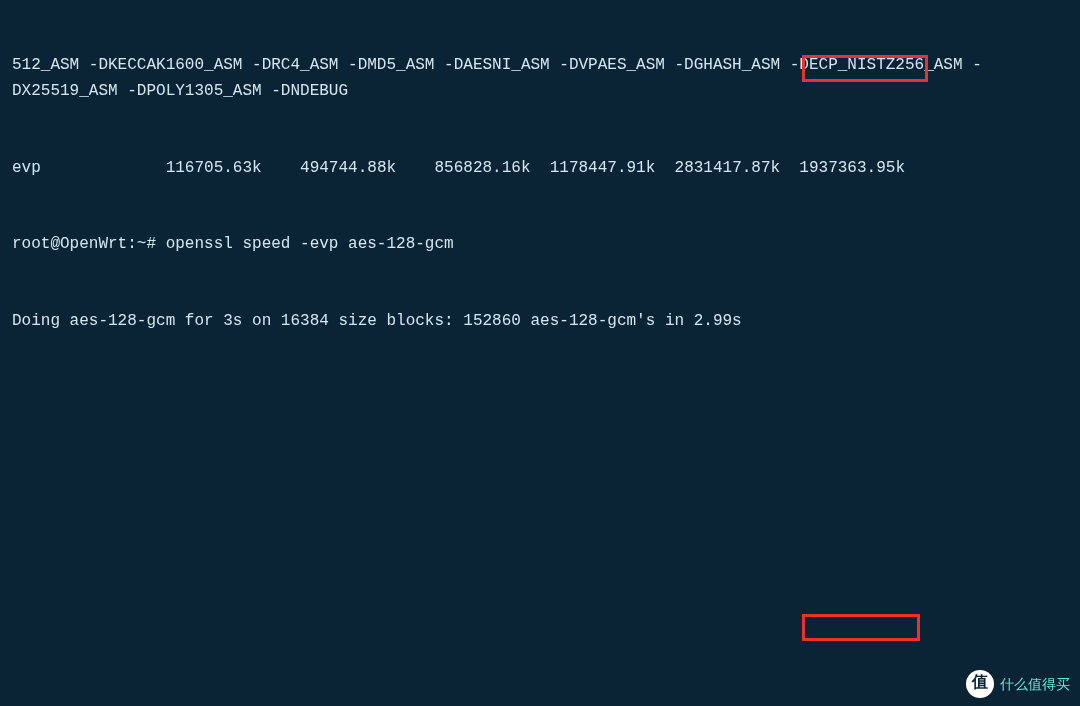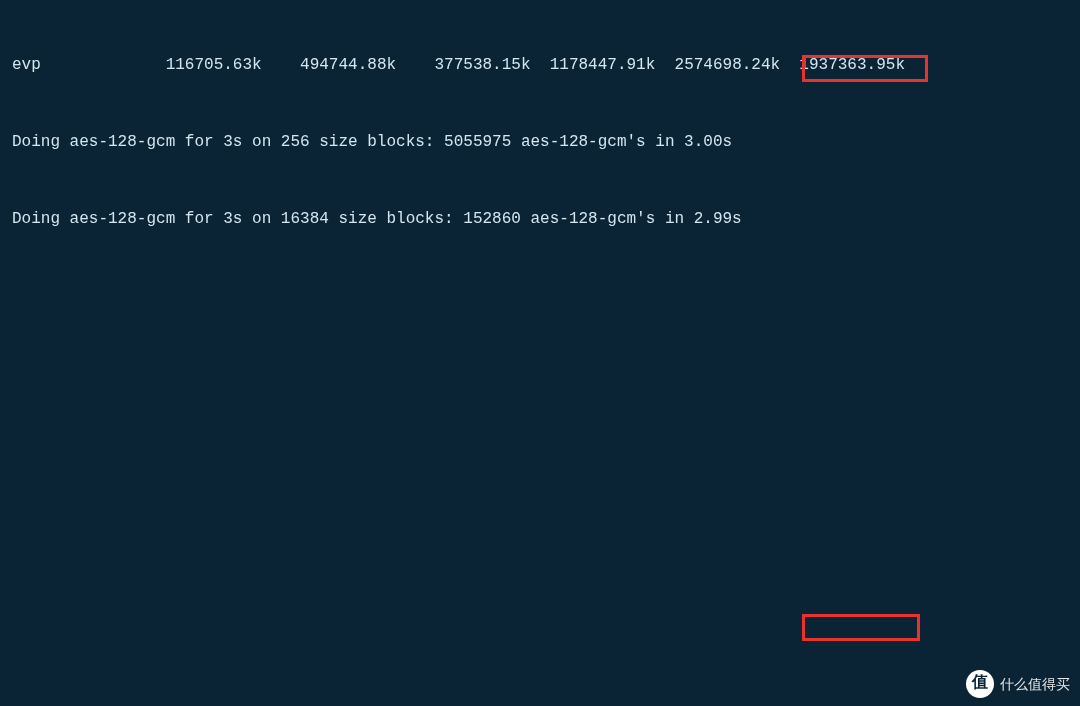--- a/index.html
+++ b/index.html
@@ -58,31 +58,32 @@
       background: #fff;
       border-radius: 50%;
       display: flex;
       align-items: center;
       justify-content: center;
       color: #0a2435;
       font-weight: bold;
       font-size: 16px;
     }
     .watermark-text {
-      color: #e5e5e5;
+      color: #5eead4;
       font-size: 14px;
       font-family: sans-serif;
     }
   </style>
 </head>
 <body>
 
 <div class="terminal">
-  <span class="line"><span>evp</span>             <span>116705.63k</span>    <span>494744.88k</span>    <span>377538.15k</span>  <span>1178447.91k</span>  <span>2574698.24k</span>  <span>1937363.95k</span></span>
-  <span class="line">Doing aes-128-gcm for 3s on 256 size blocks: 5055975 aes-128-gcm's in 3.00s</span>
+  <span class="line">512_ASM -DKECCAK1600_ASM -DRC4_ASM -DMD5_ASM -DAESNI_ASM -DVPAES_ASM -DGHASH_ASM -DECP_NISTZ256_ASM -DX25519_ASM -DPOLY1305_ASM -DNDEBUG</span>
+  <span class="line"><span>evp</span>             <span>116705.63k</span>    <span>494744.88k</span>    <span>856828.16k</span>  <span>1178447.91k</span>  <span>2831417.87k</span>  <span>1937363.95k</span></span>
+  <span class="line">root@OpenWrt:~# openssl speed -evp aes-128-gcm</span>
   <span class="line">Doing aes-128-gcm for 3s on 16384 size blocks: 152860 aes-128-gcm's in 2.99s</span>
   
   
   
   
   
   
   
   
 </div>

